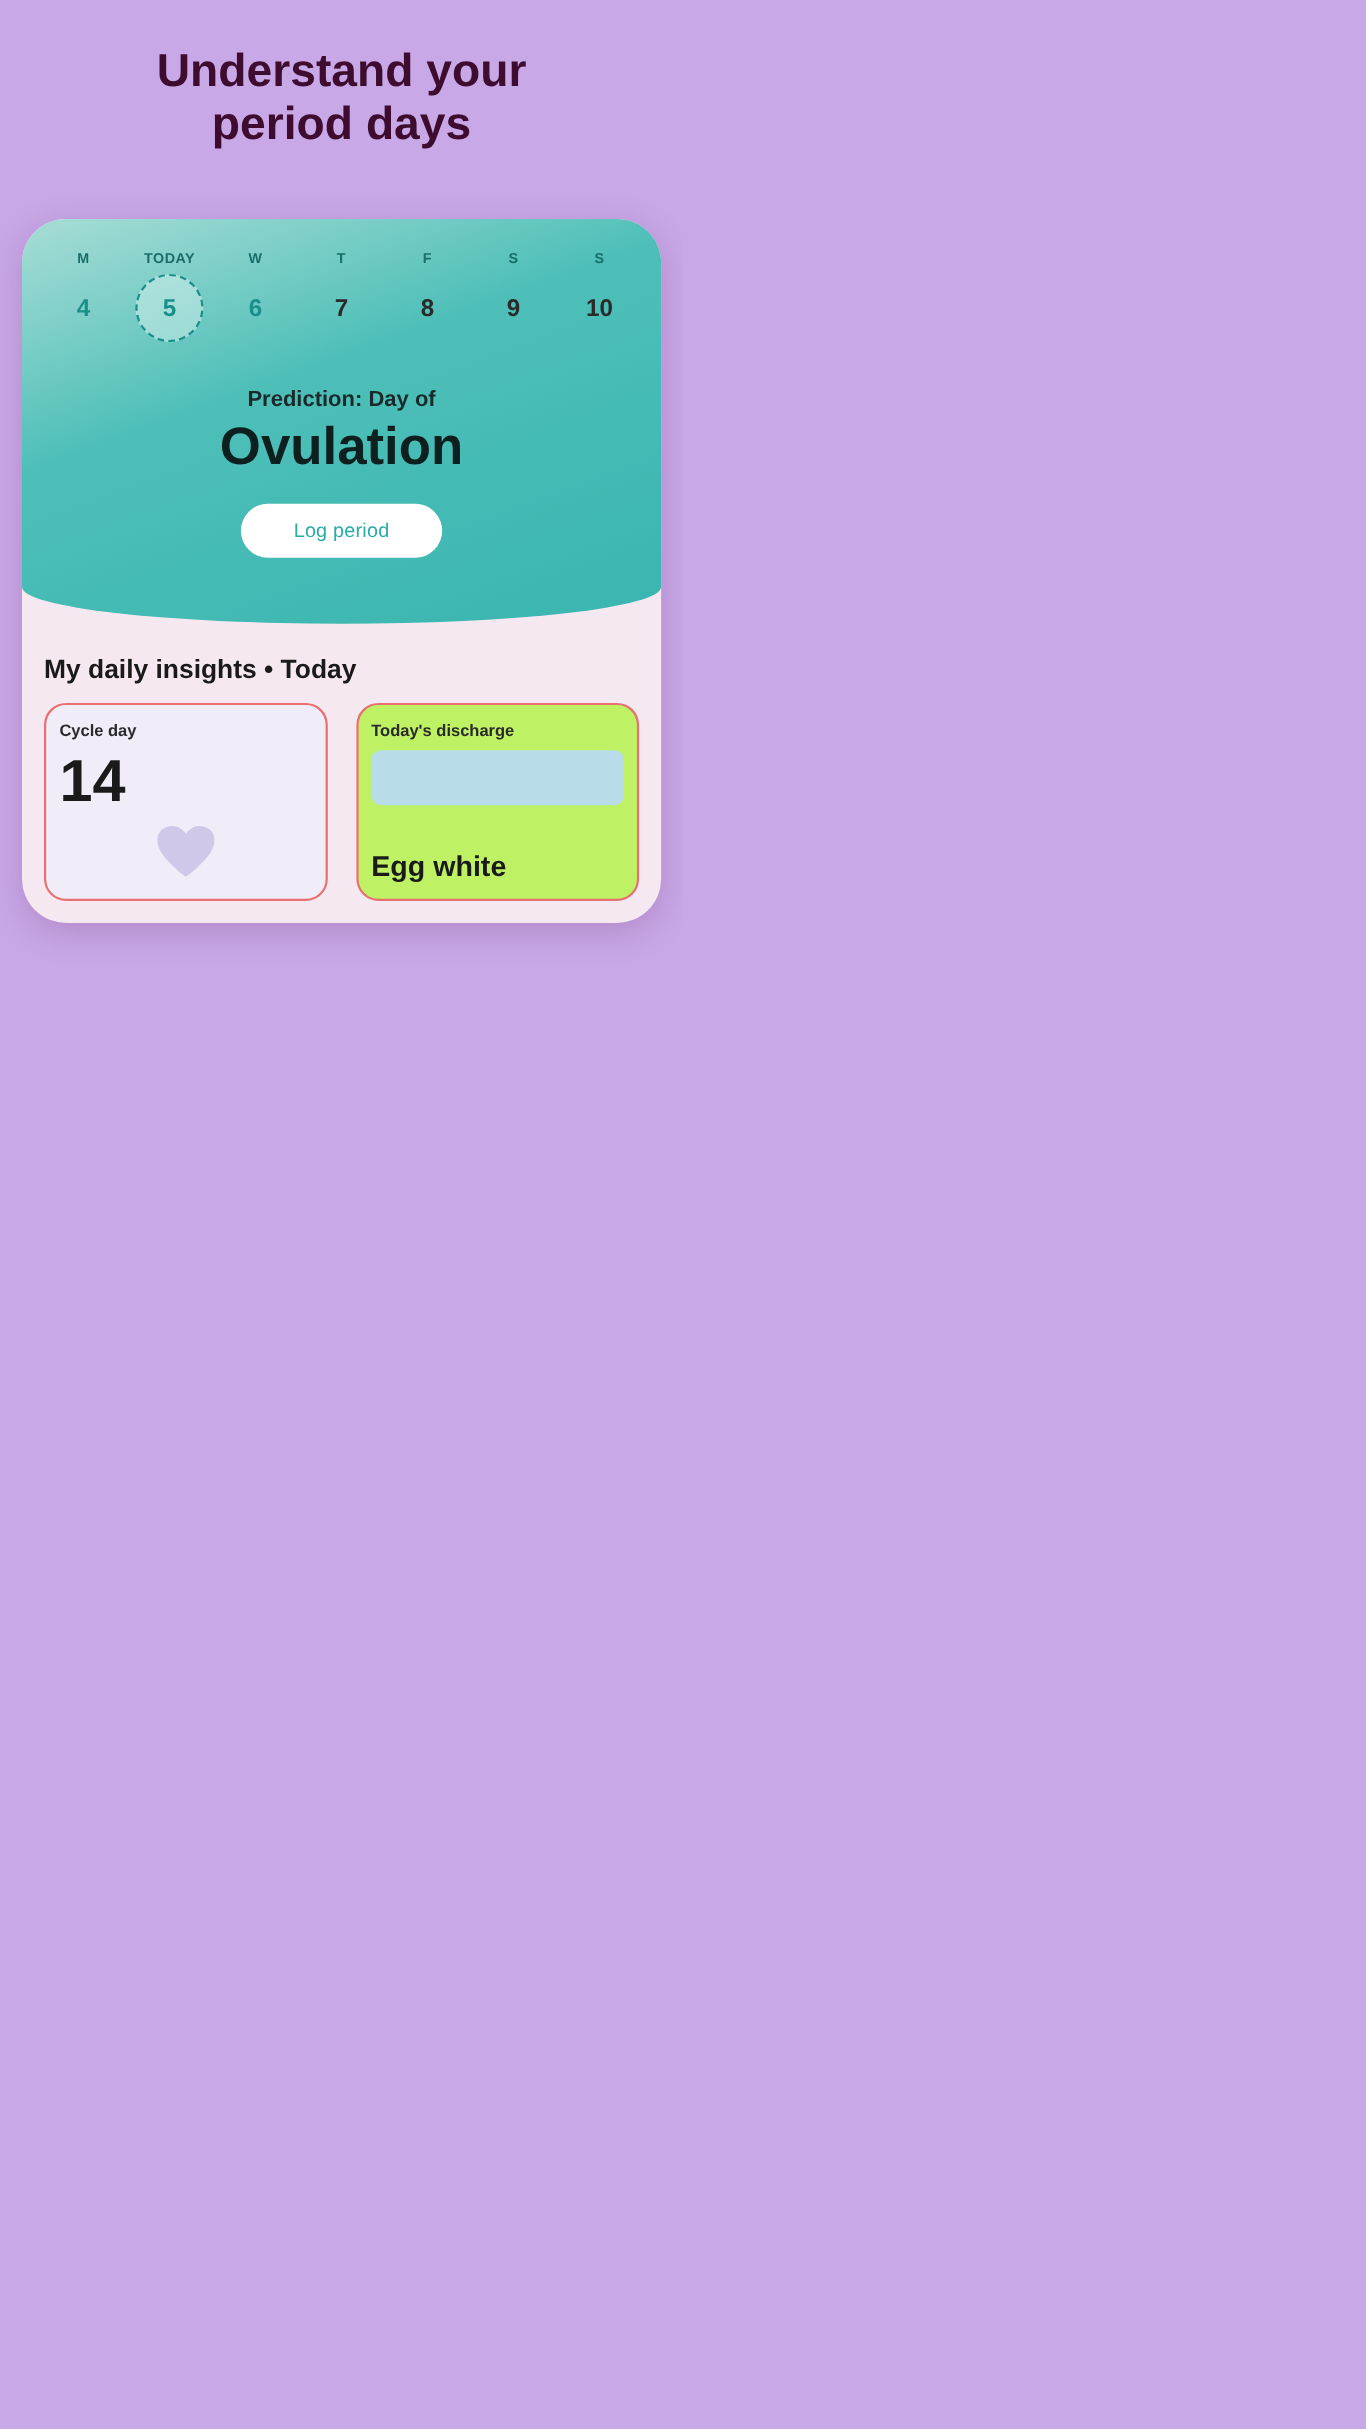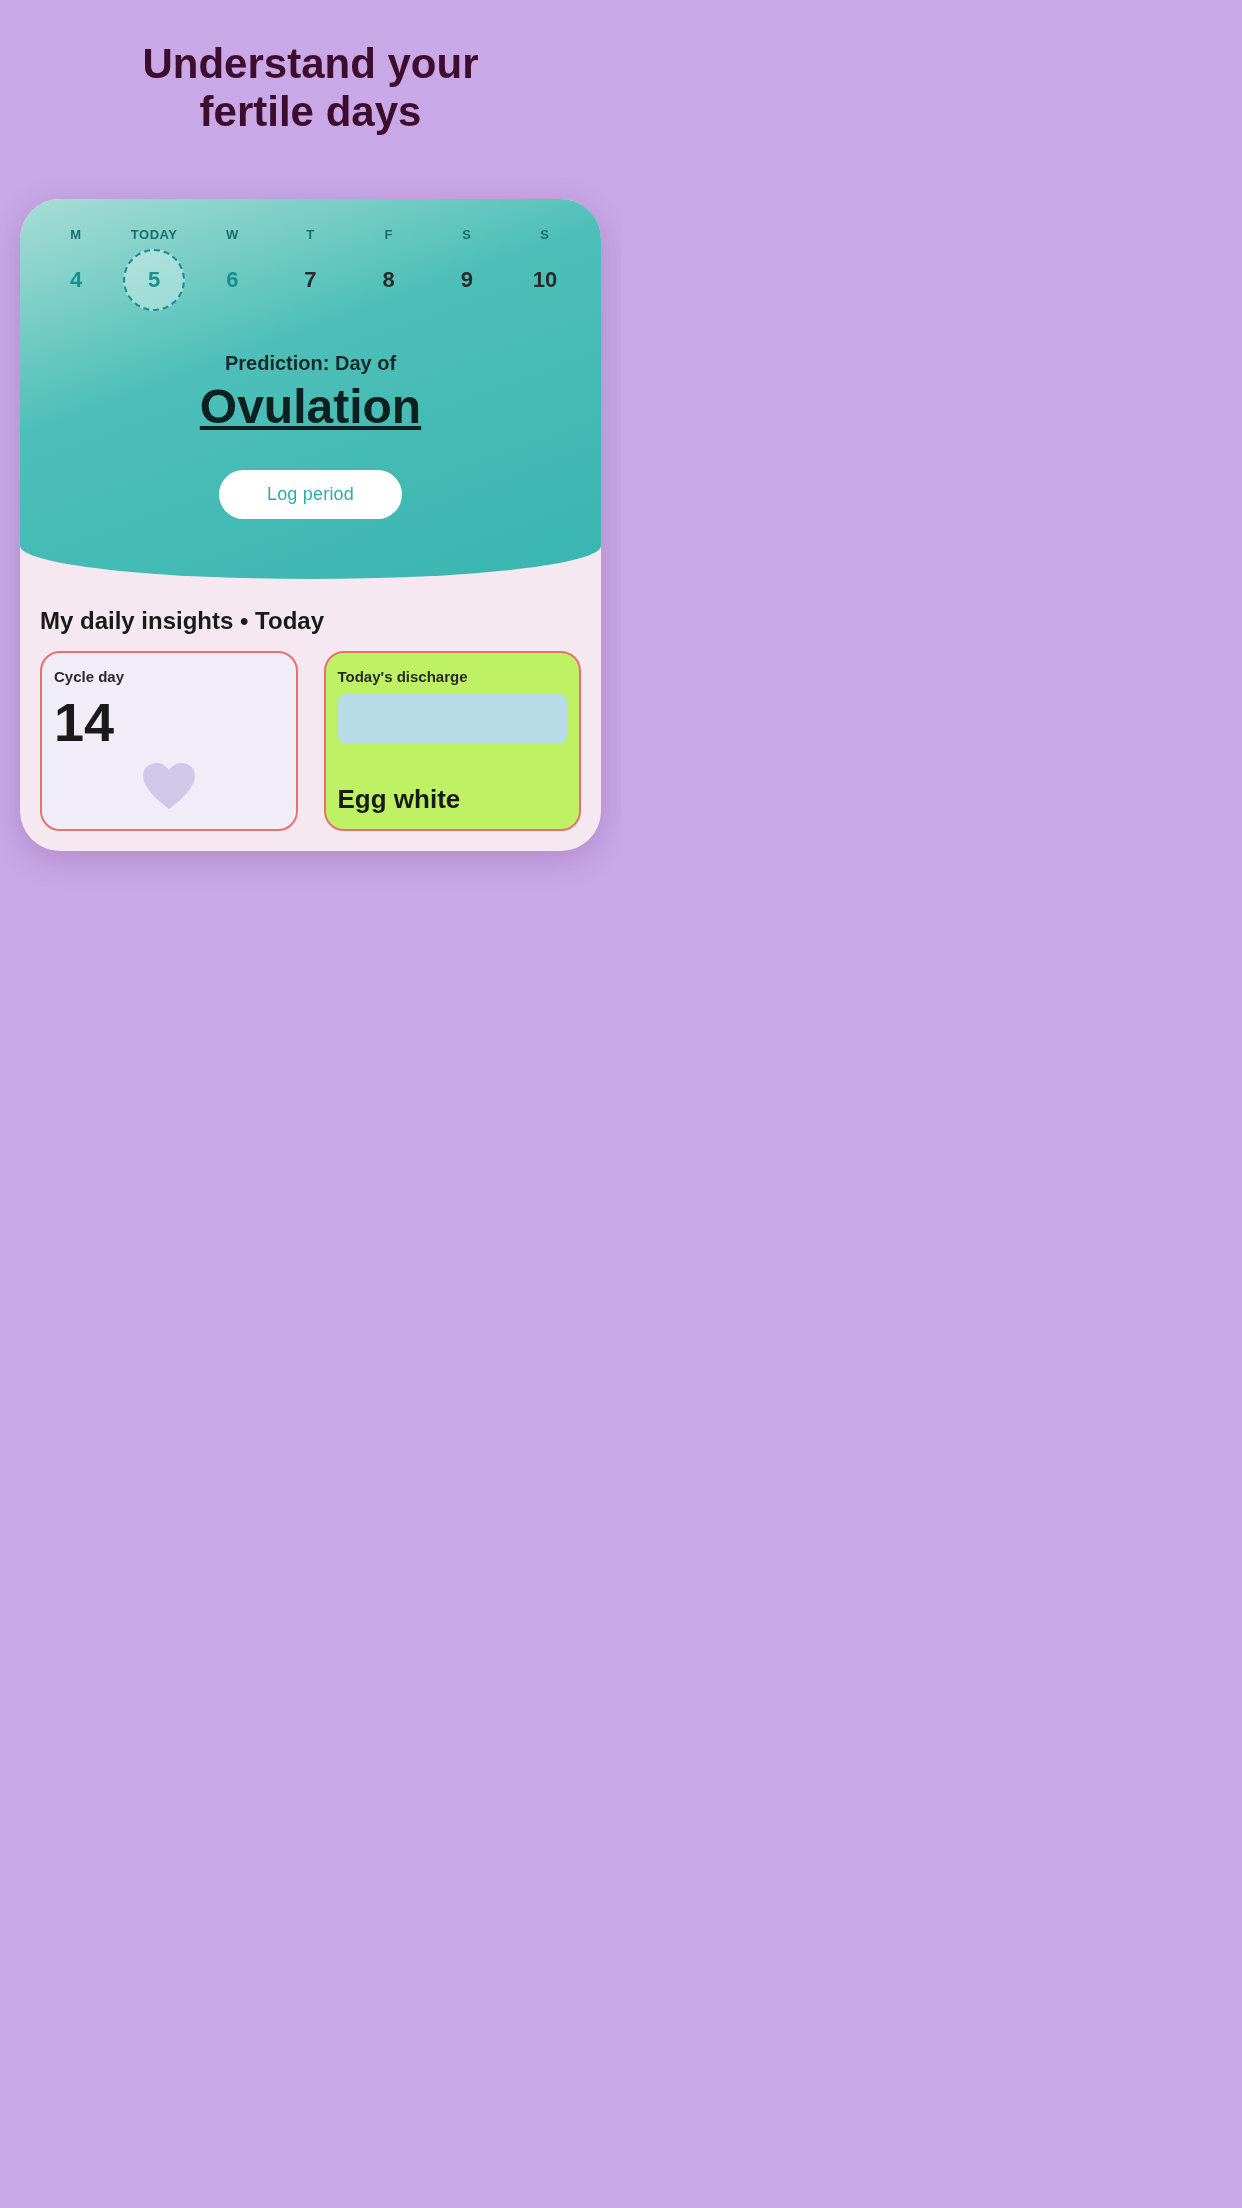--- a/index.html
+++ b/index.html
@@ -107,22 +107,21 @@
       font-size: 20px;
       font-weight: 600;
       color: #1a2a2a;
       margin-bottom: 4px;
     }
     .ovulation-title {
       text-align: center;
       font-size: 48px;
       font-weight: 900;
       color: #0d2020;
-      margin-bottom: 36px;
-      text-decoration: underline;
+      margin-bottom: 24px;
     }
 
     
     .log-period-btn {
       display: block;
       margin: 0 auto;
       background: white;
       border: none;
       border-radius: 50px;
       padding: 14px 48px;
@@ -241,21 +240,21 @@
       border-radius: 8px;
       margin-bottom: 8px;
     }
   </style>
 </head>
 <body>
 
 <div style="text-align:center; margin-bottom: 30px;">
   <div class="headline">
     <span>Understand your</span><br>
-    <span>fertile days</span>
+    <span>period days</span>
   </div>
 </div>
 
 <div class="phone-card">
 
   <div class="teal-section">
 
     <div class="calendar-header">
       <div class="cal-day-label">M</div>
       <div class="cal-day-label today">TODAY</div>

